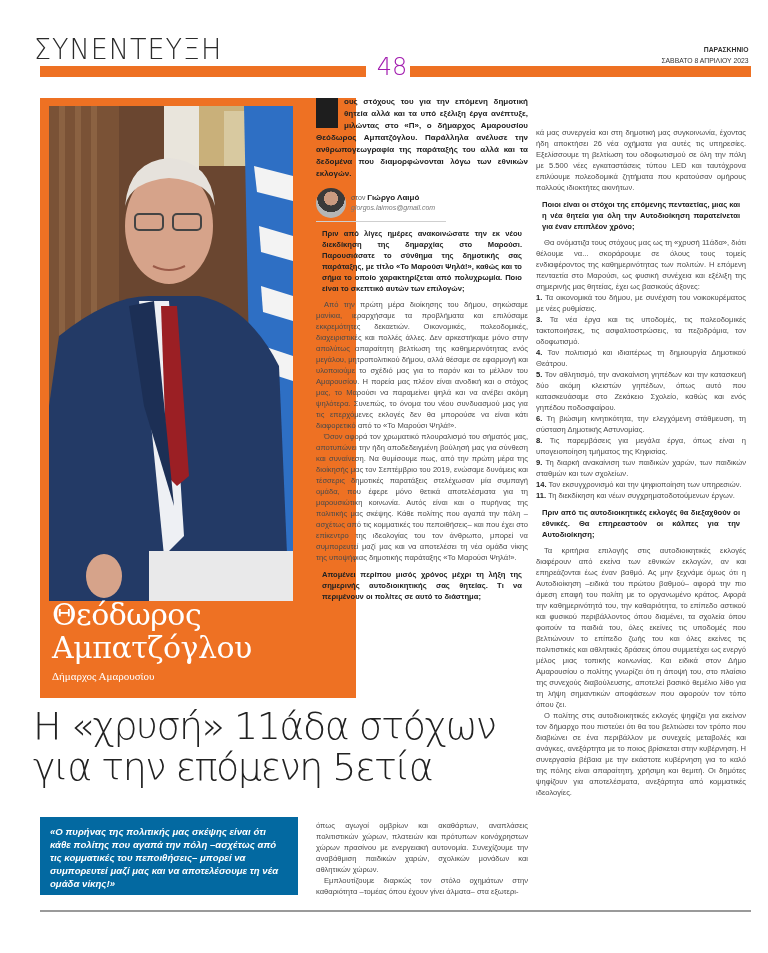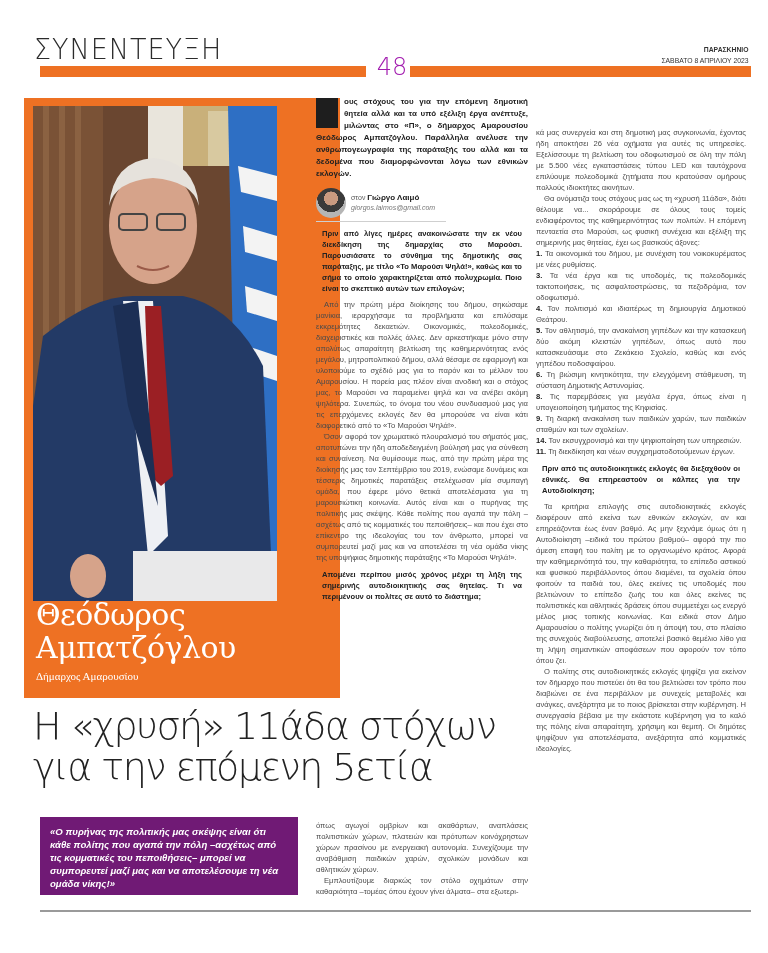--- a/index.html
+++ b/index.html
@@ -7,29 +7,29 @@
   body { position: relative; font-family: "Liberation Sans", sans-serif; color: #3a3a3a; }
 
   .section-title { position: absolute; left: 34px; top: 34px; font-family: "DejaVu Sans", sans-serif; font-weight: 200; font-size: 27px; letter-spacing: 1px; color: #2b2b2b; transform: scaleY(1.05); }
   .pub { position: absolute; right: 19px; top: 44px; text-align: right; font-family: "Liberation Sans", sans-serif; font-size: 8px; line-height: 11px; color: #333; transform: scaleX(0.85); transform-origin: right top; }
   .pub .pub-name { font-weight: bold; }
   .bar-left { position: absolute; left: 40px; top: 66px; width: 326px; height: 11px; background: #ee7123; }
   .bar-right { position: absolute; left: 410px; top: 66px; width: 341px; height: 11px; background: #ee7123; }
   .page-num { position: absolute; left: 372px; top: 53px; width: 40px; text-align: center; font-family: "DejaVu Sans", sans-serif; font-weight: 200; font-size: 24px; color: #a21caf; }
 
   
-  .photo-box { position: absolute; left: 24px; top: 98px; width: 316px; height: 600px; background: #ee7123; }
+  .photo-box { position: absolute; left: 40px; top: 98px; width: 316px; height: 600px; background: #ee7123; }
   .photo { position: absolute; left: 9px; top: 8px; width: 244px; height: 495px; overflow: hidden; background: #5b3d28; }
   .photo svg { width: 100%; height: 100%; display: block; }
   .name { position: absolute; left: 12px; top: 500px; font-family: "DejaVu Serif", serif; font-size: 30px; line-height: 33px; color: #ffffff; letter-spacing: -0.5px; }
   .role { position: absolute; left: 12px; top: 572px; font-family: "Liberation Serif", serif; font-size: 11px; color: #ffffff; }
 
   .headline { position: absolute; left: 33px; top: 706px; width: 500px; font-family: "DejaVu Sans", sans-serif; font-weight: 200; font-size: 38px; line-height: 41px; color: #222; letter-spacing: -1.5px; }
 
-  .quote-box { position: absolute; left: 40px; top: 817px; width: 258px; height: 78px; background: #701a75; padding: 8px 10px; }
+  .quote-box { position: absolute; left: 40px; top: 817px; width: 258px; height: 78px; background: #0369a1; padding: 8px 10px; }
   .quote-box p { font-family: "Liberation Sans", sans-serif; font-style: italic; font-weight: bold; font-size: 9.6px; line-height: 13px; color: #ffffff; }
 
   .col { position: absolute; font-family: "Liberation Sans", sans-serif; font-size: 7.6px; line-height: 11px; color: #4a4a4a; text-align: justify; }
   .col p { text-indent: 8px; }
   .col p.q { font-weight: bold; color: #222; text-indent: 0; margin: 6px 0 5px 0; padding: 0 6px; }
   .col p.list { text-indent: 0; }
   .col p.list b { color: #222; }
   .col1 { left: 316px; top: 96px; width: 212px; }
   .col2 { left: 536px; top: 96px; width: 210px; margin-top: 31px; }
   .col1b { left: 316px; top: 820px; width: 212px; }
@@ -126,20 +126,21 @@
   <p class="q">Απομένει περίπου μισός χρόνος μέχρι τη λήξη της σημερινής αυτοδιοικητικής σας θητείας. Τι να περιμένουν οι πολίτες σε αυτό το διάστημα;</p>
 </div>
 
 <div class="col col1b">
   <p style="text-indent:0">όπως αγωγοί ομβρίων και ακαθάρτων, αναπλάσεις πολιτιστικών χώρων, πλατειών και πρότυπων κοινόχρηστων χώρων πρασίνου με ενεργειακή αυτονομία. Συνεχίζουμε την αναβάθμιση παιδικών χαρών, σχολικών μονάδων και αθλητικών χώρων.</p>
   <p>Εμπλουτίζουμε διαρκώς τον στόλο οχημάτων στην καθαριότητα –τομέας όπου έχουν γίνει άλματα– στα εξωτερι-</p>
 </div>
 
 <div class="col col2">
   <p style="text-indent:0">κά μας συνεργεία και στη δημοτική μας συγκοινωνία, έχοντας ήδη αποκτήσει 26 νέα οχήματα για αυτές τις υπηρεσίες. Εξελίσσουμε τη βελτίωση του οδοφωτισμού σε όλη την πόλη με 5.500 νέες εγκαταστάσεις τύπου LED και ταυτόχρονα επιλύουμε πολεοδομικά ζητήματα που κρατούσαν ομήρους πολλούς ιδιοκτήτες ακινήτων.</p>
+  <p class="q">Ποιοι είναι οι στόχοι της επόμενης πενταετίας, μιας και η νέα θητεία για όλη την Αυτοδιοίκηση παρατείνεται για έναν επιπλέον χρόνο;</p>
   <p>Θα ονόματιζα τους στόχους μας ως τη «χρυσή 11άδα», διότι θέλουμε να... σκοράρουμε σε όλους τους τομείς ενδιαφέροντος της καθημερινότητας των πολιτών. Η επόμενη πενταετία στο Μαρούσι, ως φυσική συνέχεια και εξέλιξη της σημερινής μας θητείας, έχει ως βασικούς άξονες:</p>
   <p class="list"><b>1.</b> <span>Τα οικονομικά του δήμου, με συνέχιση του νοικοκυρέματος με νέες ρυθμίσεις.</span></p>
   <p class="list"><b>3.</b> <span>Τα νέα έργα και τις υποδομές, τις πολεοδομικές τακτοποιήσεις, τις ασφαλτοστρώσεις, τα πεζοδρόμια, τον οδοφωτισμό.</span></p>
   <p class="list"><b>4.</b> <span>Τον πολιτισμό και ιδιαιτέρως τη δημιουργία Δημοτικού Θεάτρου.</span></p>
   <p class="list"><b>5.</b> <span>Τον αθλητισμό, την ανακαίνιση γηπέδων και την κατασκευή δύο ακόμη κλειστών γηπέδων, όπως αυτό που κατασκευάσαμε στο Ζεκάκειο Σχολείο, καθώς και ενός γηπέδου ποδοσφαίρου.</span></p>
   <p class="list"><b>6.</b> <span>Τη βιώσιμη κινητικότητα, την ελεγχόμενη στάθμευση, τη σύσταση Δημοτικής Αστυνομίας.</span></p>
   <p class="list"><b>8.</b> <span>Τις παρεμβάσεις για μεγάλα έργα, όπως είναι η υπογειοποίηση τμήματος της Κηφισίας.</span></p>
   <p class="list"><b>9.</b> <span>Τη διαρκή ανακαίνιση των παιδικών χαρών, των παιδικών σταθμών και των σχολείων.</span></p>
   <p class="list"><b>14.</b> <span>Τον εκσυγχρονισμό και την ψηφιοποίηση των υπηρεσιών.</span></p>
   <p class="list"><b>11.</b> <span>Τη διεκδίκηση και νέων συγχρηματοδοτούμενων έργων.</span></p>

